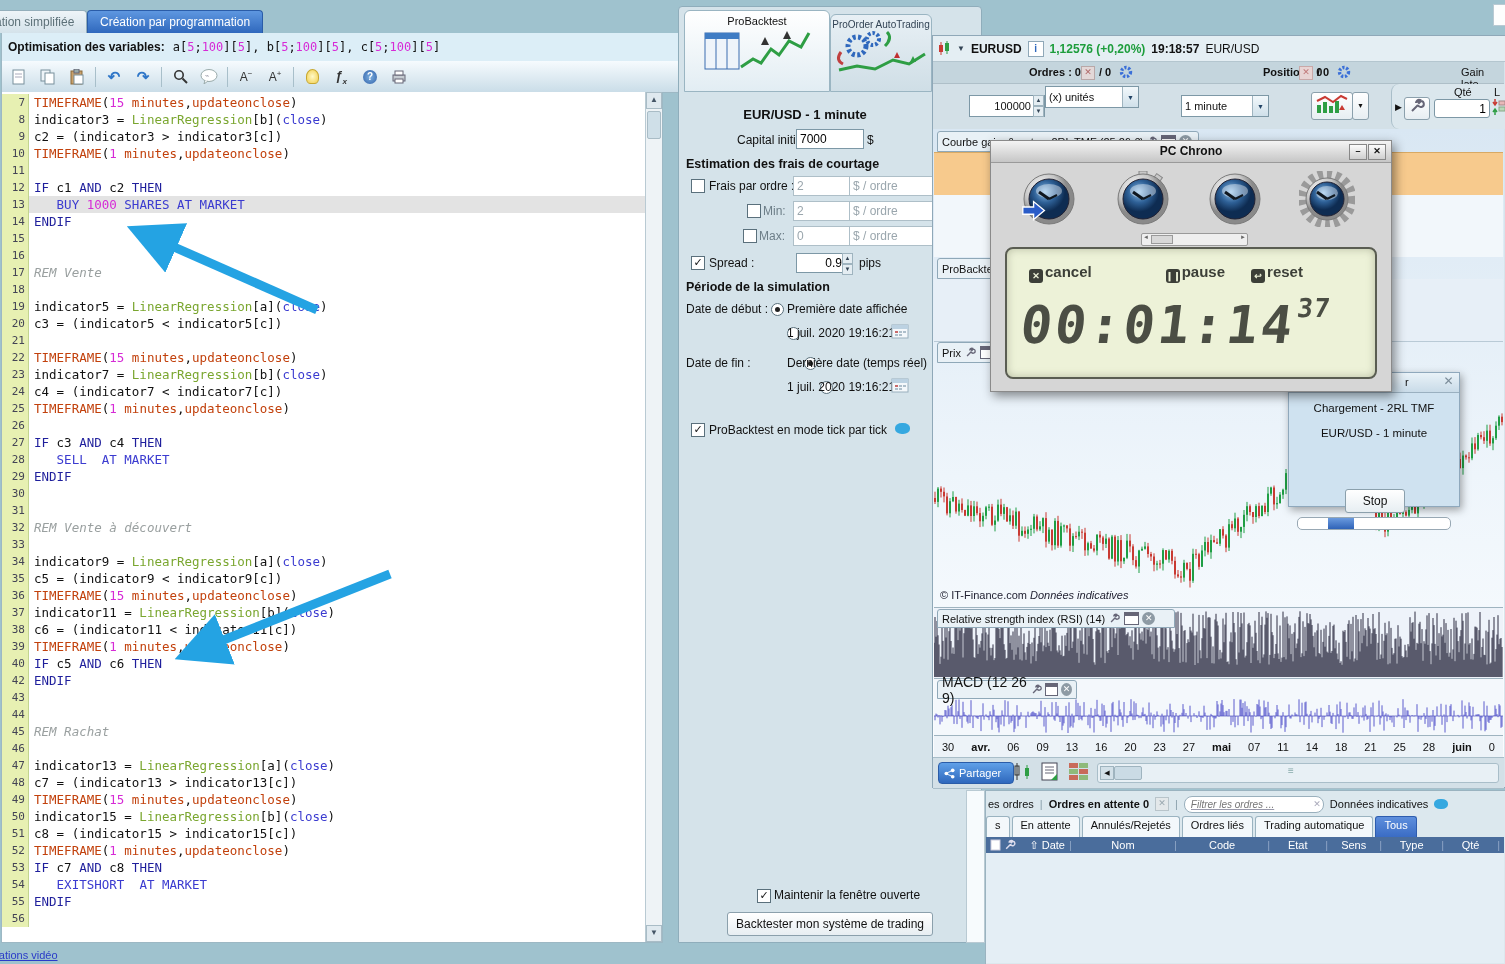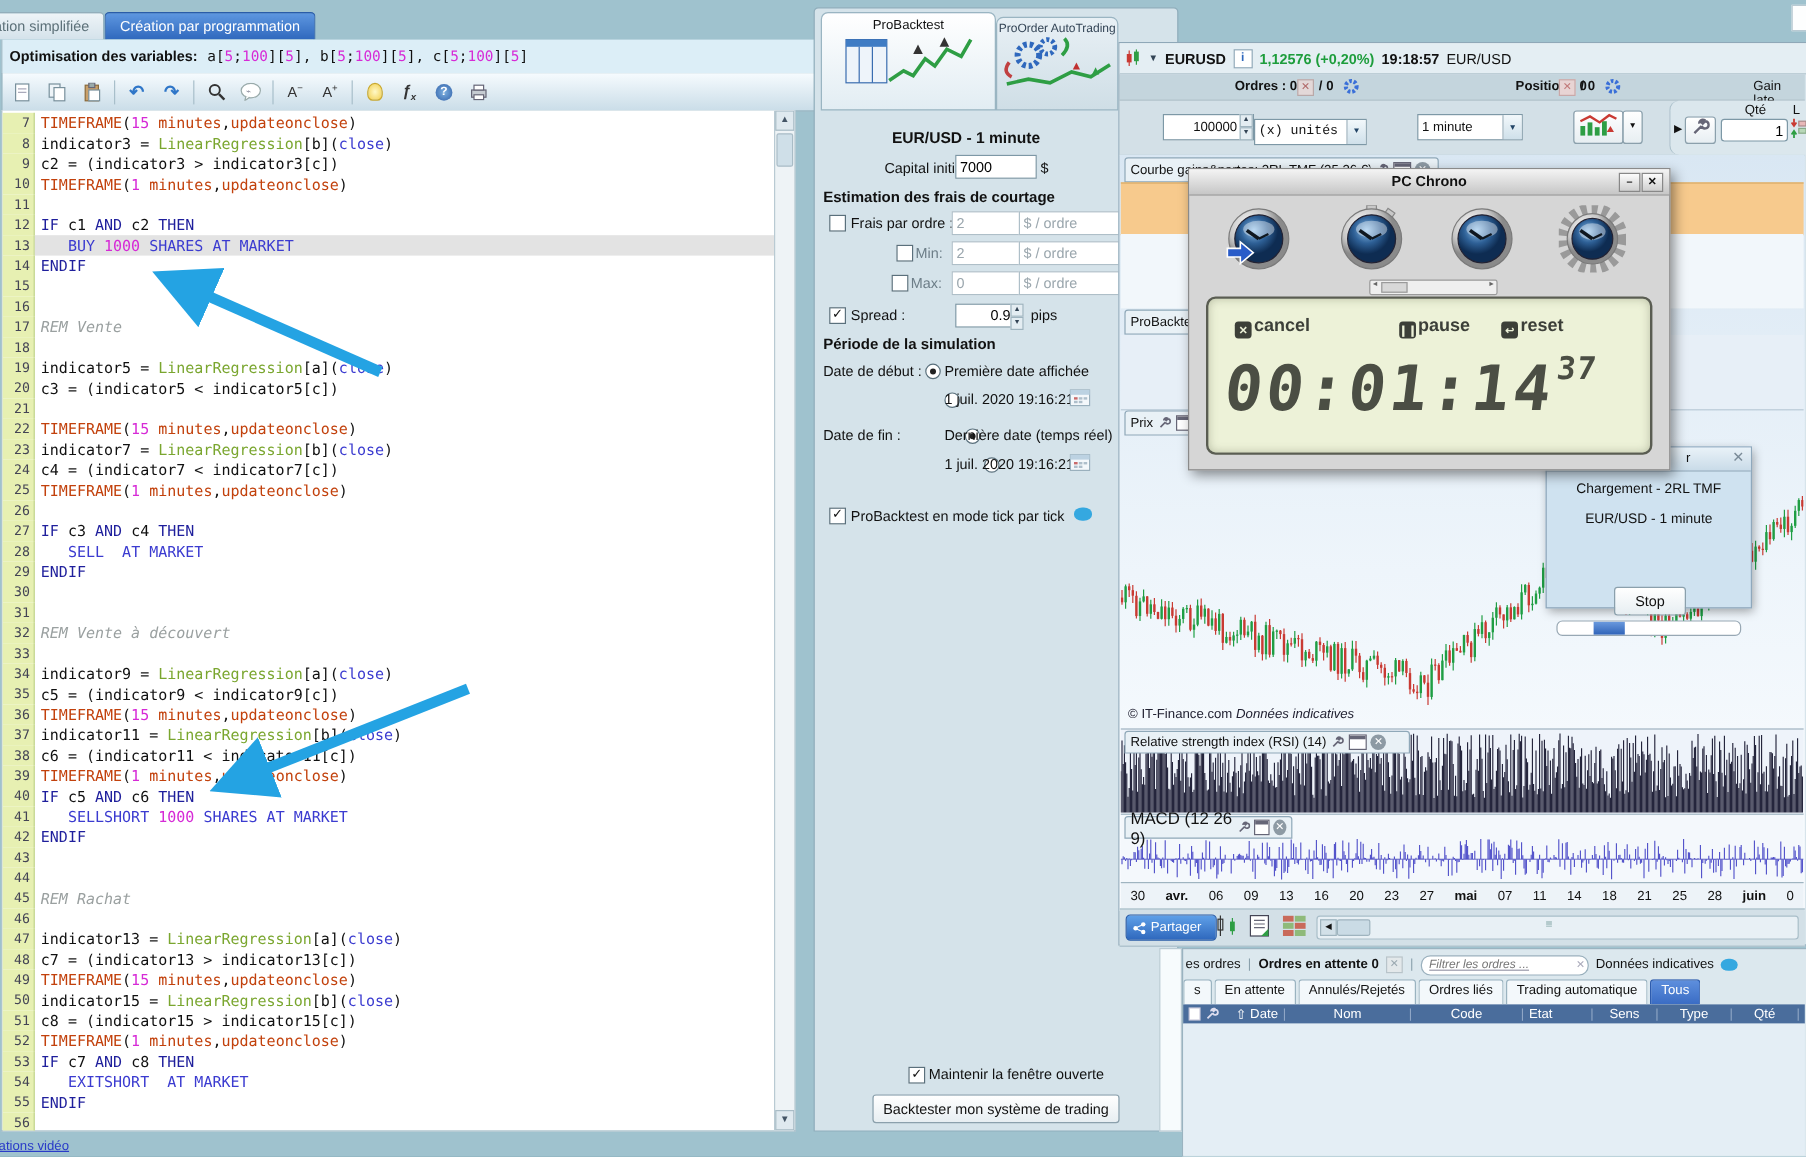--- a/index.html
+++ b/index.html
@@ -281,24 +281,20 @@
         </div>
         <div class="cl">
           <span class="ln">39</span>
           <span class="ct"><span class="kp">TIMEFRAME</span>(<span class="kn">1</span> <span class="kp">minutes</span>,<span class="kp">updateonclose</span>)</span>
         </div>
         <div class="cl">
           <span class="ln">40</span>
           <span class="ct"><span class="kf">IF</span> c5 <span class="kf">AND</span> c6 <span class="kf">THEN</span></span>
         </div>
         <div class="cl">
-          <span class="ln">41</span>
-          <span class="ct">   <span class="ka">SELLSHORT</span> <span class="kn">1000</span> <span class="ka">SHARES</span> <span class="ka">AT</span> <span class="ka">MARKET</span></span>
-        </div>
-        <div class="cl">
           <span class="ln">42</span>
           <span class="ct"><span class="kf">ENDIF</span></span>
         </div>
         <div class="cl">
           <span class="ln">43</span>
           <span class="ct"></span>
         </div>
         <div class="cl">
           <span class="ln">44</span>
           <span class="ct"></span>
@@ -508,21 +504,21 @@
     </div>
 
     <div class="abs row3" style="left:0;top:48px;width:571px;height:45px;">
       <div class="abs dd" style="left:36px;top:11px;width:74px;height:20px;">
         <span style="flex:1;text-align:right;padding-right:2px;">100000</span>
         <span class="spin">
             <span>▲</span>
             <span>▼</span>
           </span>
       </div>
-      <div class="abs dd" style="left:112px;top:15px;width:92px;height:20px;font-family:Liberation Mono, monospace;">
+      <div class="abs dd" style="left:112px;top:2px;width:92px;height:20px;">
         <span style="flex:1;padding-left:3px;">(x) unités</span>
         <span class="ddbtn">▼</span>
       </div>
       <div class="abs dd" style="left:248px;top:11px;width:86px;height:20px;">
         <span style="flex:1;padding-left:3px;">1 minute</span>
         <span class="ddbtn">▼</span>
       </div>
       <div class="abs btn3d" style="left:378px;top:8px;width:40px;height:26px;">
         <svg width="34" height="22" viewBox="0 0 34 22">
           <rect x="2" y="12" width="4" height="8" fill="#2e9e44"></rect>
@@ -2225,21 +2221,21 @@
         <svg width="12" height="12" viewBox="0 0 16 16">
           <path d="M3,13 L9,7 M9,7 a3,3 0 1 0 3,-4 l-2,2 -1,-1 2,-2 a3,3 0 0 0 -4,3" stroke="#dde" stroke-width="2" fill="none"></path>
         </svg>
         <span style="margin-left:14px;">⇧</span>
         <span style="margin-left:3px;">Date</span>
         <span class="osep">|</span>
         <span style="display: inline-block; width: 96px; text-align: center;">Nom</span>
         <span class="osep">|</span>
         <span style="display: inline-block; width: 84px; text-align: center;">Code</span>
         <span class="osep">|</span>
-        <span style="display: inline-block; width: 48px; text-align: left;">Etat</span>
+        <span style="display: inline-block; width: 48px; text-align: center;">Etat</span>
         <span class="osep">|</span>
         <span style="display: inline-block; width: 44px; text-align: center;">Sens</span>
         <span class="osep">|</span>
         <span style="display: inline-block; width: 52px; text-align: center;">Type</span>
         <span class="osep">|</span>
         <span style="display: inline-block; width: 46px; text-align: center;">Qté</span>
         <span class="osep">|</span>
       </div>
     <div class="abs" style="left:0;top:62px;width:518px;height:110px;background:#e4eef5;"></div>
   </div>

